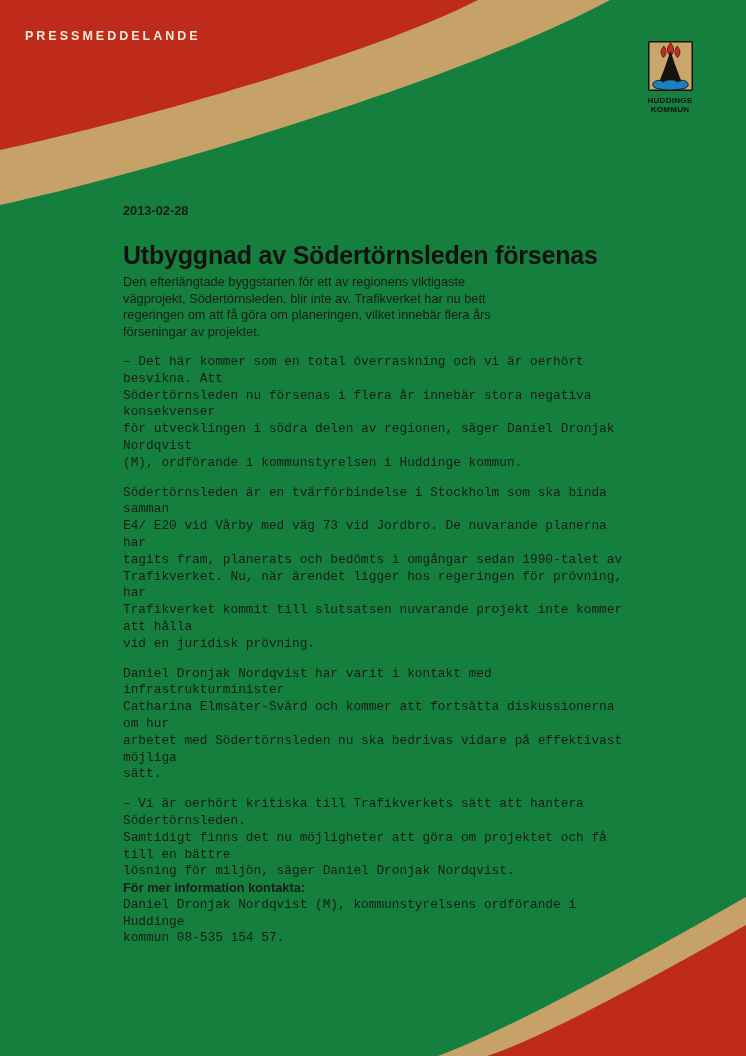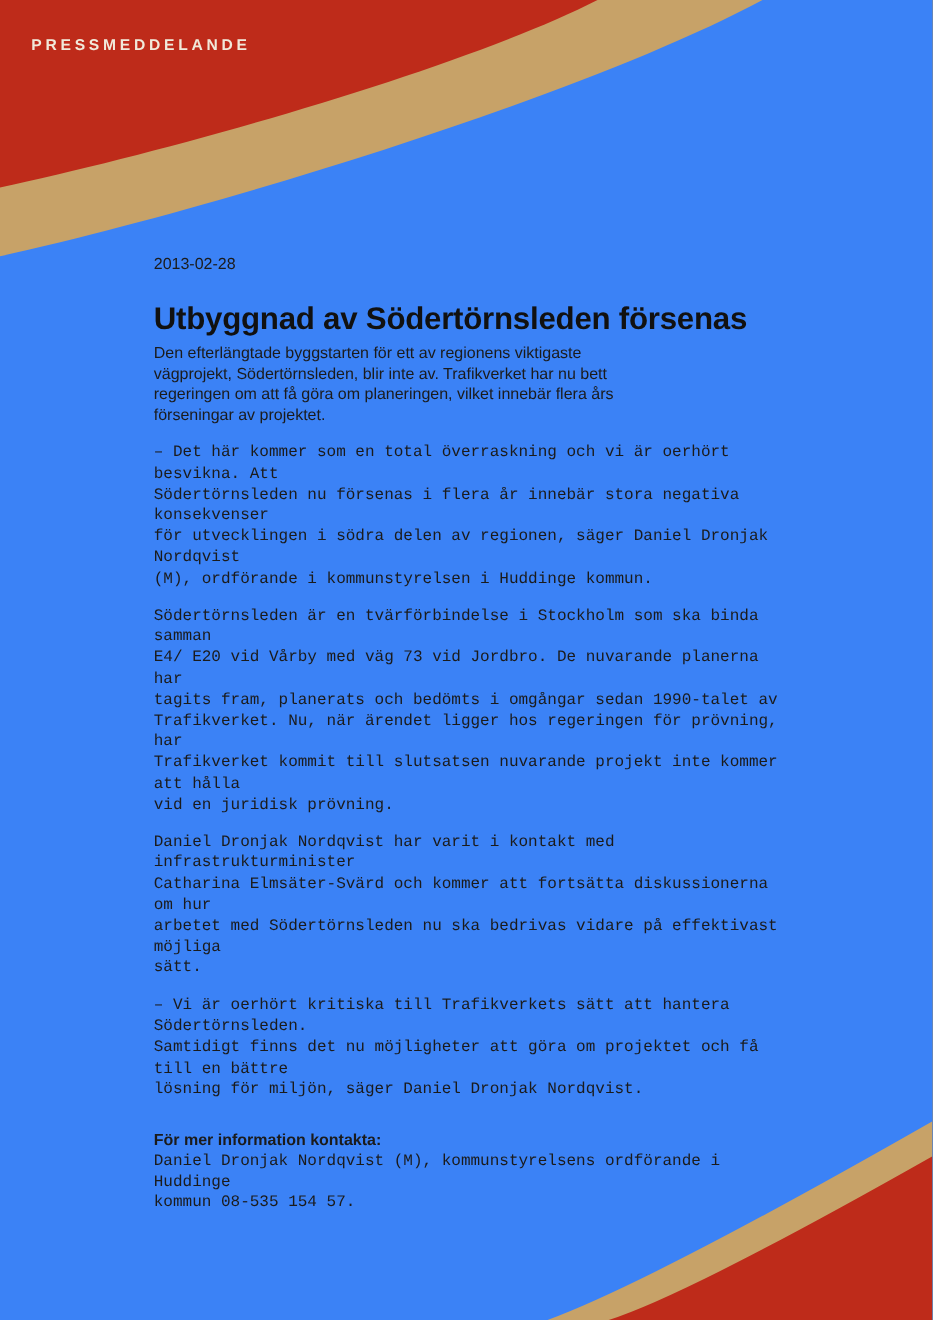--- a/index.html
+++ b/index.html
@@ -1,20 +1,20 @@
 <!DOCTYPE html>
 <html><head>
 <meta charset="utf-8">
 <style>
   html,body{margin:0;padding:0;background:#888;}
   .page{
     position:relative;
     width:746px;height:1056px;
     margin:0 auto;
-    background:#3b82f6;
+    background:#15803d;
     overflow:hidden;
     font-family:"Liberation Sans","DejaVu Sans",sans-serif;
     -webkit-font-smoothing:antialiased;
   }
   svg{display:block;}
   .header-swoosh{position:absolute;top:0;left:0;}
   .footer-swoosh{position:absolute;bottom:0;left:0;}
   .brand{
     position:absolute;left:25px;top:29px;
     font-size:12.5px;font-weight:bold;
@@ -29,52 +29,71 @@
   .logo-text{
     margin-top:5px;
     font-size:8px;font-weight:bold;line-height:9px;
     letter-spacing:0.3px;color:#111;
   }
   .content{
     position:absolute;left:123px;top:203px;width:510px;
     color:#1b1b1b;
     font-size:12.8px;line-height:16.8px;
   }
-  .date{font-weight:normal;}
+  .date{font-weight:bold;}
   .title{
     margin:23px 0 0 0;
     font-size:25px;line-height:24px;font-weight:bold;
     letter-spacing:-0.2px;color:#111;
   }
   .lead{
     margin:7px 0 0 0;
     font-weight:normal;
     white-space:pre-line;
   }
   .para{
     margin:13px 0 0 0;
     white-space:pre-line;
     font-family:Liberation Mono, monospace;
   }
-  .contact{margin-top:24px;}
+  .contact{}
   .contact-heading{margin:0;font-weight:bold;}
   .contact .para{margin:0;}
 </style>
 </head>
 <body>
 
 <div class="page">
 
   <svg class="header-swoosh" width="746" height="230" viewBox="0 0 746 230" aria-hidden="true">
     <path d="M0,0 H610 C470,75 180,165 0,205 Z" fill="#C7A268"></path>
     <path d="M0,0 H478 C370,55 140,120 0,150 Z" fill="#BE2B1A"></path>
   </svg>
 
   <div class="brand">PRESSMEDDELANDE</div>
 
+  <div class="logo">
+    <svg class="shield" viewBox="0 0 45 50" aria-hidden="true">
+      <rect x="0.75" y="0.75" width="43.5" height="48.5" rx="1" fill="#C9A76B" stroke="#141210" stroke-width="1.5"></rect>
+
+      <g fill="#D7241C" stroke="#141210" stroke-width="0.7">
+        <path d="M22.5,1.8 C24.6,4.8 26,7.2 25.5,10.2 C25.1,12.6 23.6,13.8 22.5,15.4 C21.4,13.8 19.9,12.6 19.5,10.2 C19,7.2 20.4,4.8 22.5,1.8 Z"></path>
+        <path d="M15.8,5 C17.4,7.4 18.4,9.6 18,12 C17.6,14 16.5,15.1 15.4,16.6 C14.4,15.1 13.4,14 13.1,12 C12.7,9.6 14.2,7.2 15.8,5 Z"></path>
+        <path d="M29.2,5 C30.8,7.2 32.3,9.6 31.9,12 C31.6,14 30.6,15.1 29.6,16.6 C28.5,15.1 27.4,14 27,12 C26.6,9.6 27.6,7.4 29.2,5 Z"></path>
+      </g>
+
+      <path d="M22.5,9.5 C24.5,16 29,30 34.5,42.5 L10.5,42.5 C16,30 20.5,16 22.5,9.5 Z" fill="#16130F"></path>
+
+      <path d="M5.5,41.5 C8.5,38.5 13,39 15.5,41 C18,38 27,38 29.5,41 C32,39 36.5,38.5 39.5,41.5 C41,44 40,46.2 36.8,47.2 C27,49.6 18,49.6 8.2,47.2 C5,46.2 4,44 5.5,41.5 Z" fill="#1C7FC0" stroke="#141210" stroke-width="0.9"></path>
+    </svg>
+    <div class="logo-text">
+      <div>HUDDINGE</div>
+      <div>KOMMUN</div>
+    </div>
+  </div>
 
   <div class="content">
     <div class="date">2013-02-28</div>
 
     <h1 class="title">Utbyggnad av Södertörnsleden försenas</h1>
 
     <p class="lead">Den efterlängtade byggstarten för ett av regionens viktigaste
 vägprojekt, Södertörnsleden, blir inte av. Trafikverket har nu bett
 regeringen om att få göra om planeringen, vilket innebär flera års
 förseningar av projektet.</p>

